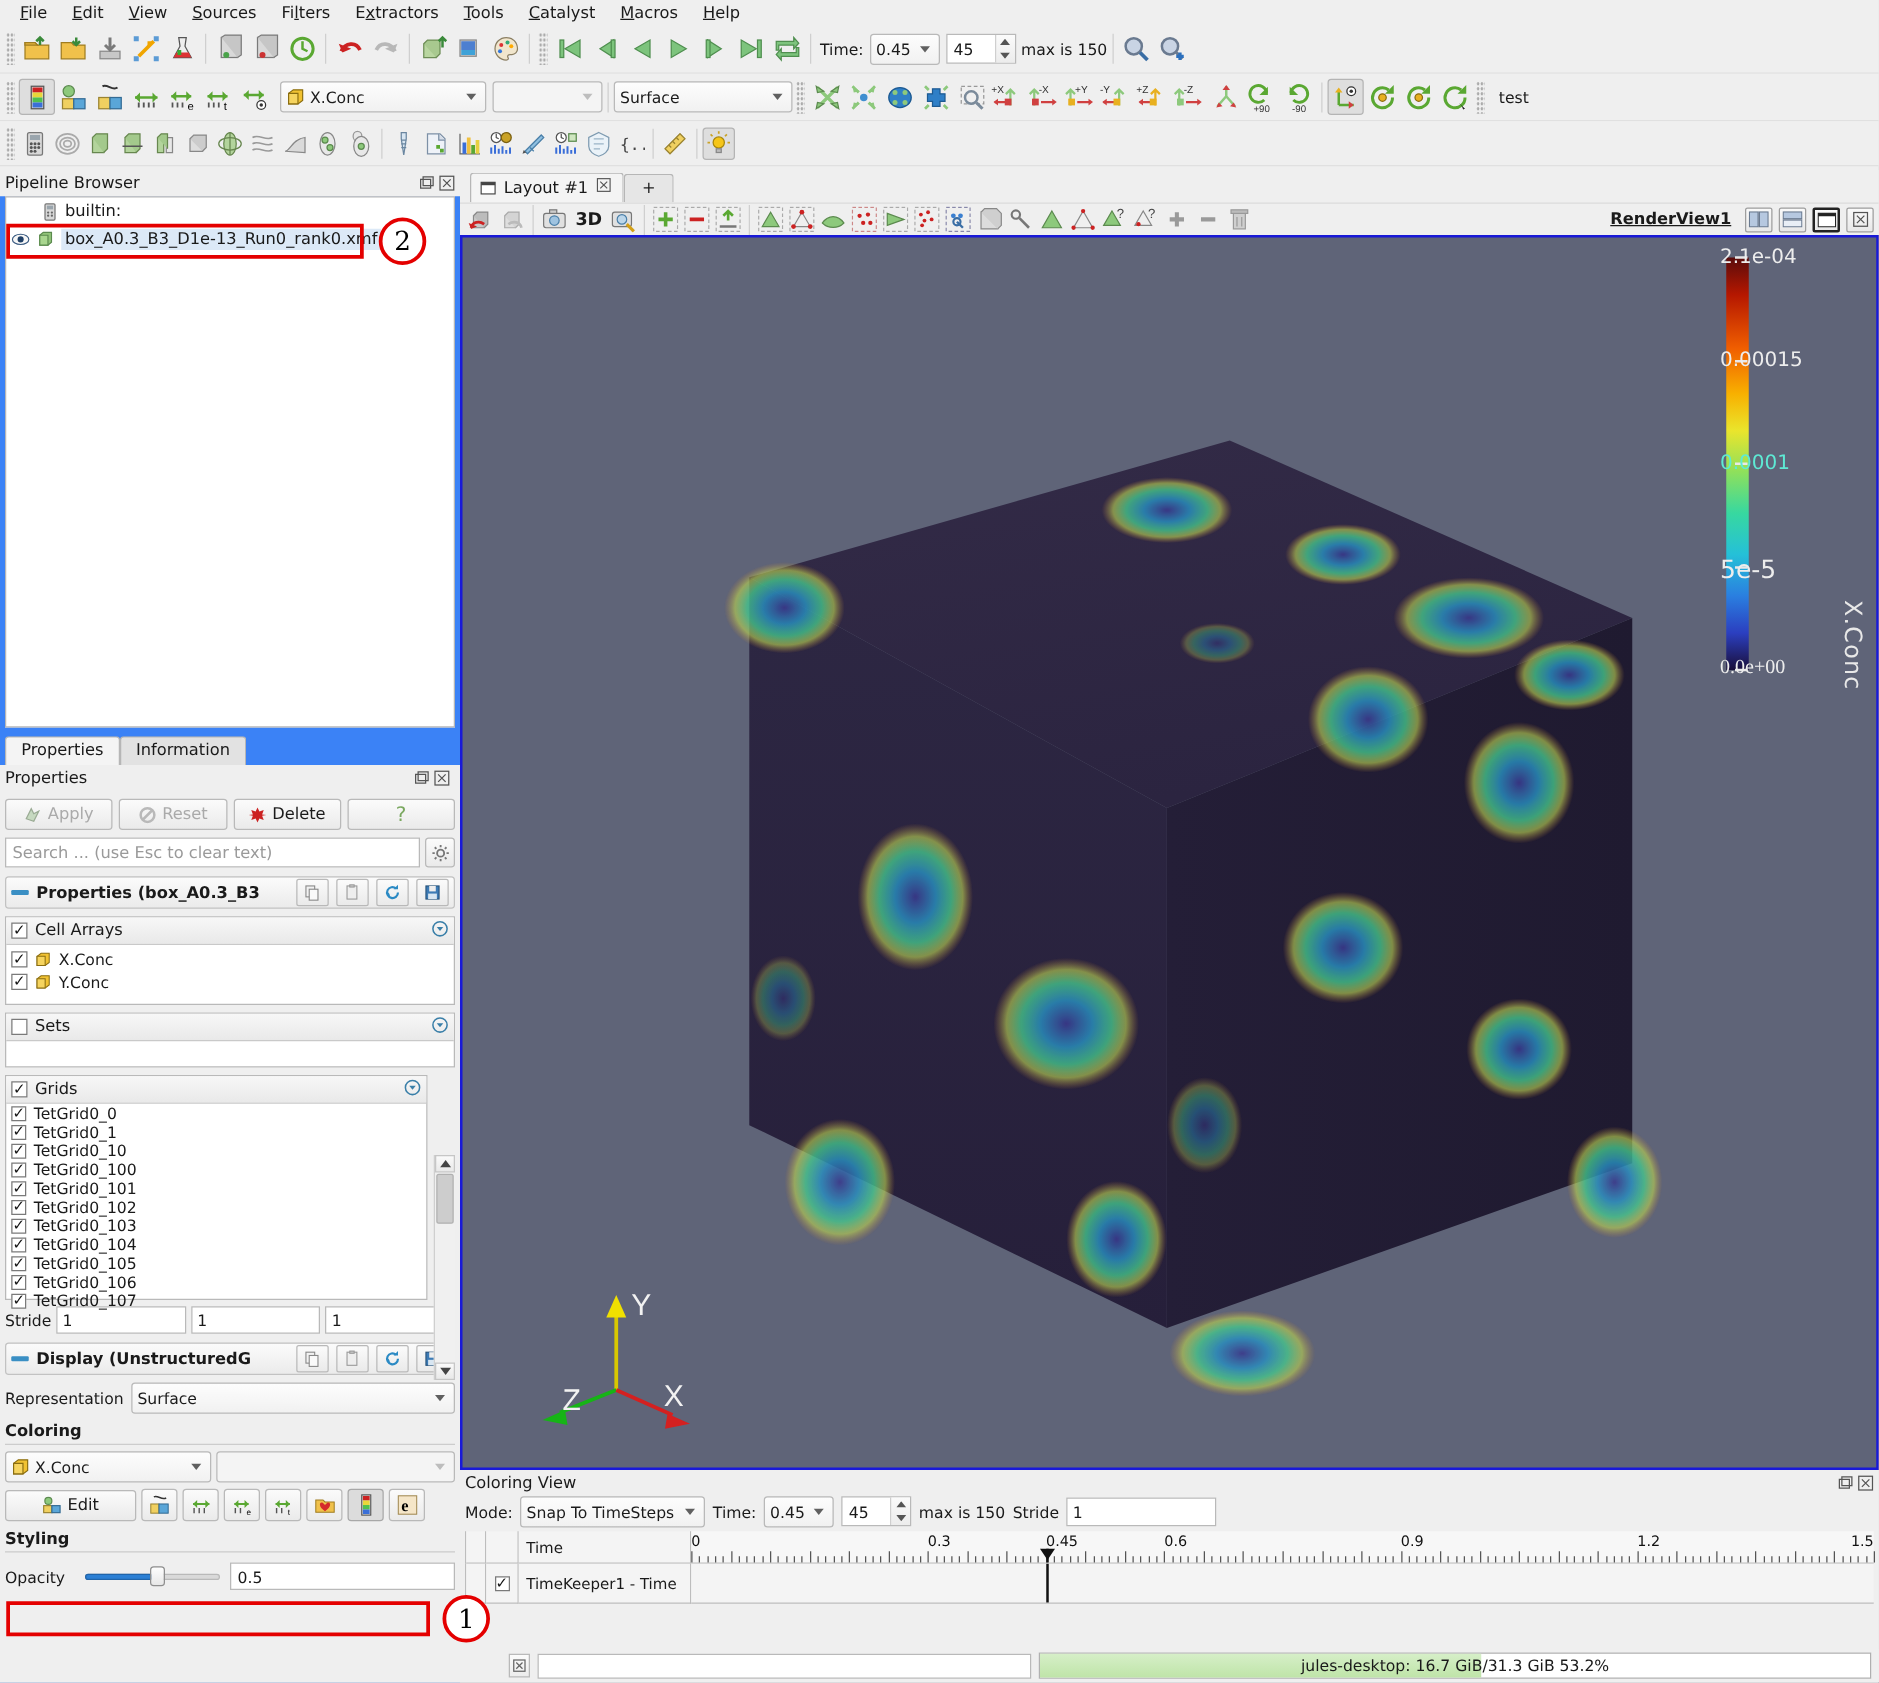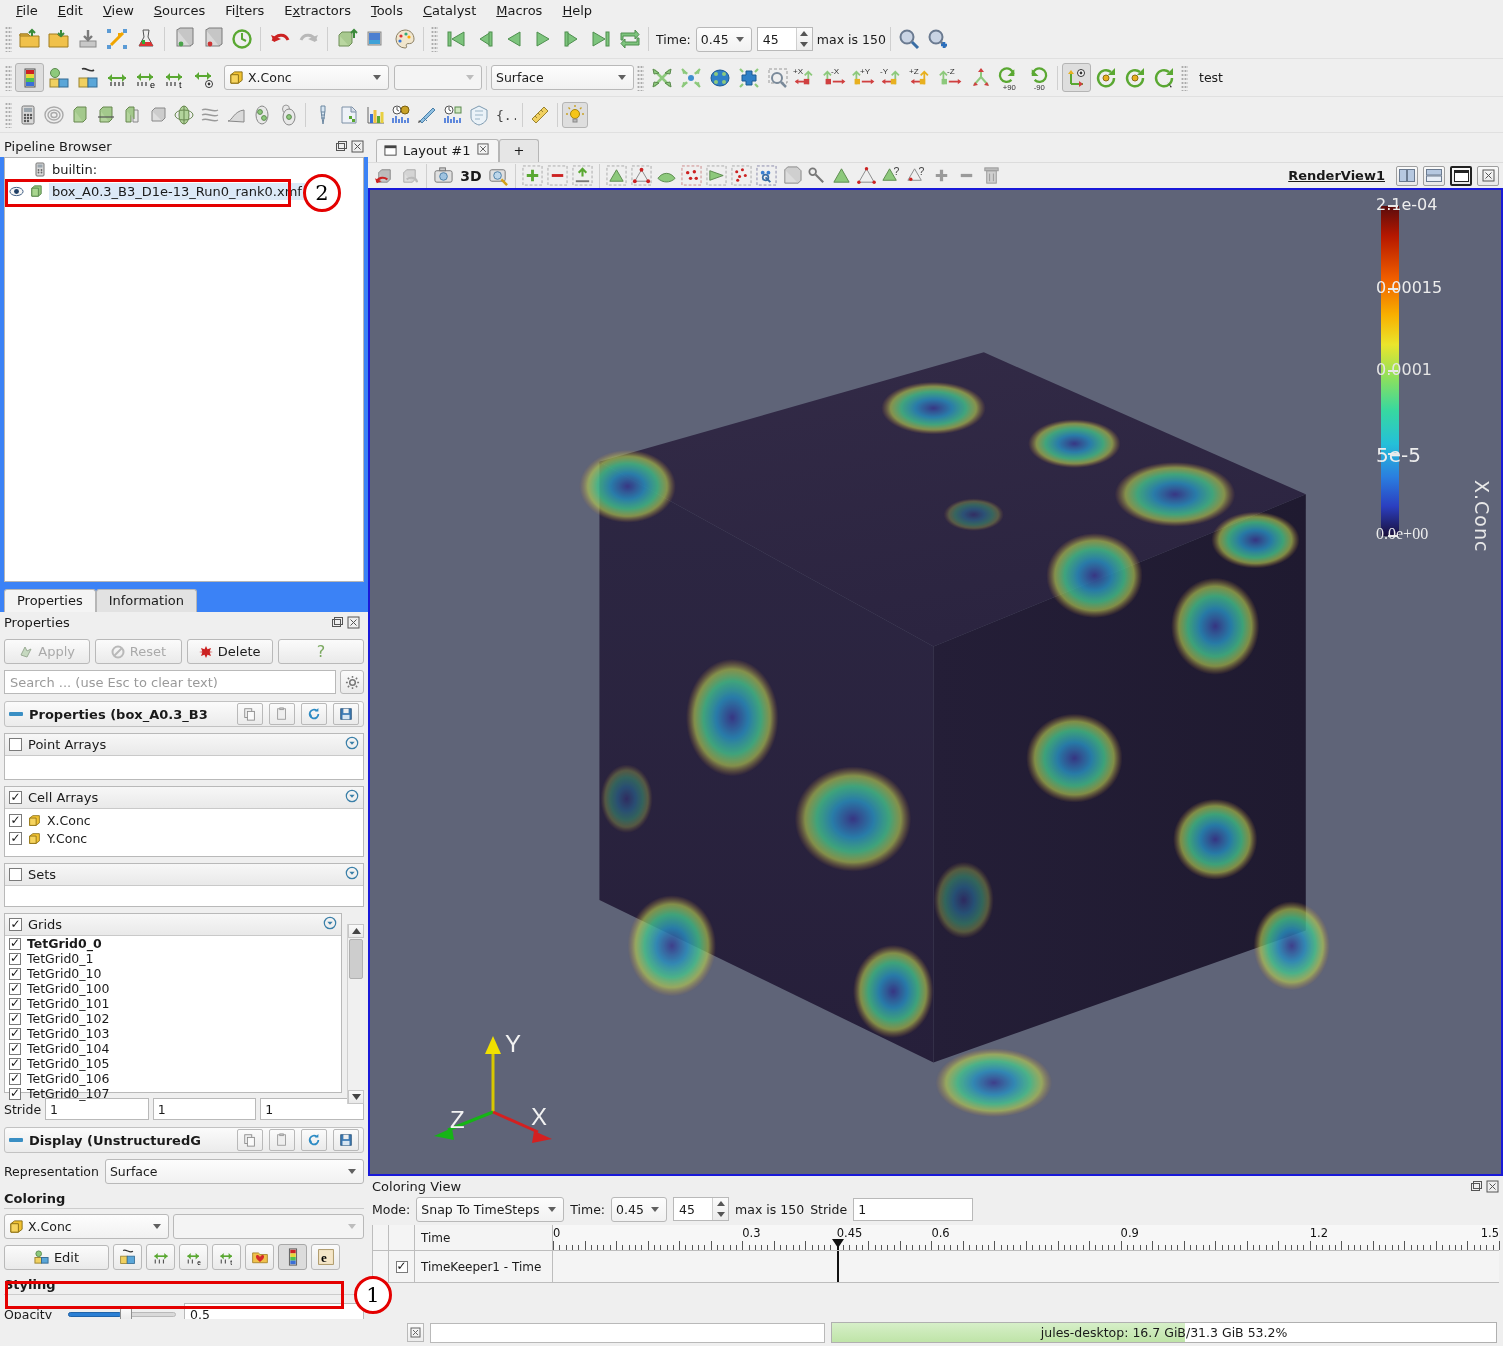--- a/index.html
+++ b/index.html
@@ -931,32 +931,20 @@
           </span>
           <span class="mini">
             <svg width="14" height="14" viewBox="0 0 16 16">
                 <rect x="2" y="2" width="12" height="12" fill="#3d7bb5" stroke="#27527a"></rect>
                 <rect x="5" y="2" width="6" height="5" fill="#eee"></rect>
                 <rect x="4" y="9" width="8" height="5" fill="#d8e6f2"></rect>
               </svg>
           </span>
         </div>
 
-        <div class="arraybox" style="height:47px">
-          <div class="arrayhdr">
-            <span class="cb"></span>
-            <span>Point Arrays</span>
-            <span class="adv">
-              <svg width="14" height="14" viewBox="0 0 16 16">
-                  <circle cx="8" cy="8" r="6.5" fill="none" stroke="#3a7fa8" stroke-width="1.4"></circle>
-                  <path d="M5 6.5l3 3.5 3-3.5z" fill="#3a7fa8"></path>
-                </svg>
-            </span>
-          </div>
-        </div>
 
         <div class="arraybox" style="height:71px">
           <div class="arrayhdr">
             <span class="cb on"></span>
             <span>Cell Arrays</span>
             <span class="adv">
               <svg width="14" height="14" viewBox="0 0 16 16">
                   <circle cx="8" cy="8" r="6.5" fill="none" stroke="#3a7fa8" stroke-width="1.4"></circle>
                   <path d="M5 6.5l3 3.5 3-3.5z" fill="#3a7fa8"></path>
                 </svg>
@@ -998,21 +986,21 @@
             <span class="cb on"></span>
             <span>Grids</span>
             <span class="adv">
               <svg width="14" height="14" viewBox="0 0 16 16">
                   <circle cx="8" cy="8" r="6.5" fill="none" stroke="#3a7fa8" stroke-width="1.4"></circle>
                   <path d="M5 6.5l3 3.5 3-3.5z" fill="#3a7fa8"></path>
                 </svg>
             </span>
           </div>
           <div id="grid-list">
-              <div class="arrayrow" style="height: 15px; font-weight: bold;">
+              <div class="arrayrow" style="height: 15px;">
                 <span class="cb on" style="width: 12px; height: 12px;"></span>
                 <span>TetGrid0_0</span>
               </div>
               <div class="arrayrow" style="height: 15px;">
                 <span class="cb on" style="width: 12px; height: 12px;"></span>
                 <span>TetGrid0_1</span>
               </div>
               <div class="arrayrow" style="height: 15px;">
                 <span class="cb on" style="width: 12px; height: 12px;"></span>
                 <span>TetGrid0_10</span>
@@ -1499,21 +1487,21 @@
                         #2b3fc0 91%,
                         #1a0f3a 100%);
                       transform: scaleY(-1);"></div>
         </div>
         <div id="legend-ticks" style="position:absolute; right:0; top:0; width:120px; height:560px;">
             <div style="position: absolute; right: 103px; top: 15px; width: 10px; height: 2px; background: rgb(232, 232, 232);"></div>
             <div style="position: absolute; right: 35px; top: 5px; color: rgb(237, 237, 237); font-size: 16px; text-align: left; width: 90px;">2.1e-04</div>
             <div style="position: absolute; right: 103px; top: 97.5px; width: 10px; height: 2px; background: rgb(232, 232, 232);"></div>
             <div style="position: absolute; right: 35px; top: 87.5px; color: rgb(237, 237, 237); font-size: 16px; text-align: left; width: 90px;">0.00015</div>
             <div style="position: absolute; right: 103px; top: 180px; width: 10px; height: 2px; background: rgb(232, 232, 232);"></div>
-            <div style="position: absolute; right: 35px; top: 170px; color: #e5e5e5; font-size: 16px; text-align: left; width: 90px;">0.0001</div>
+            <div style="position: absolute; right: 35px; top: 170px; color: #5eead4; font-size: 16px; text-align: left; width: 90px;">0.0001</div>
             <div style="position: absolute; right: 103px; top: 262.5px; width: 10px; height: 2px; background: rgb(232, 232, 232);"></div>
             <div style="position: absolute; right: 35px; top: 252.5px; color: rgb(237, 237, 237); font-size: 20px; text-align: left; width: 90px;">5e-5</div>
             <div style="position: absolute; right: 103px; top: 345px; width: 10px; height: 2px; background: rgb(232, 232, 232);"></div>
             <div style="position: absolute; right: 35px; top: 335px; color: rgb(237, 237, 237); font-size: 16px; text-align: left; width: 90px; font-family: Liberation Serif, serif;">0.0e+00</div>
           </div>
         <div style="position:absolute; right:8px; top:290px; color:#e8e8e8; font-size:19px;
                     writing-mode:vertical-rl; letter-spacing:1px;">X.Conc</div>
       </div>
 
       <div class="animview">

